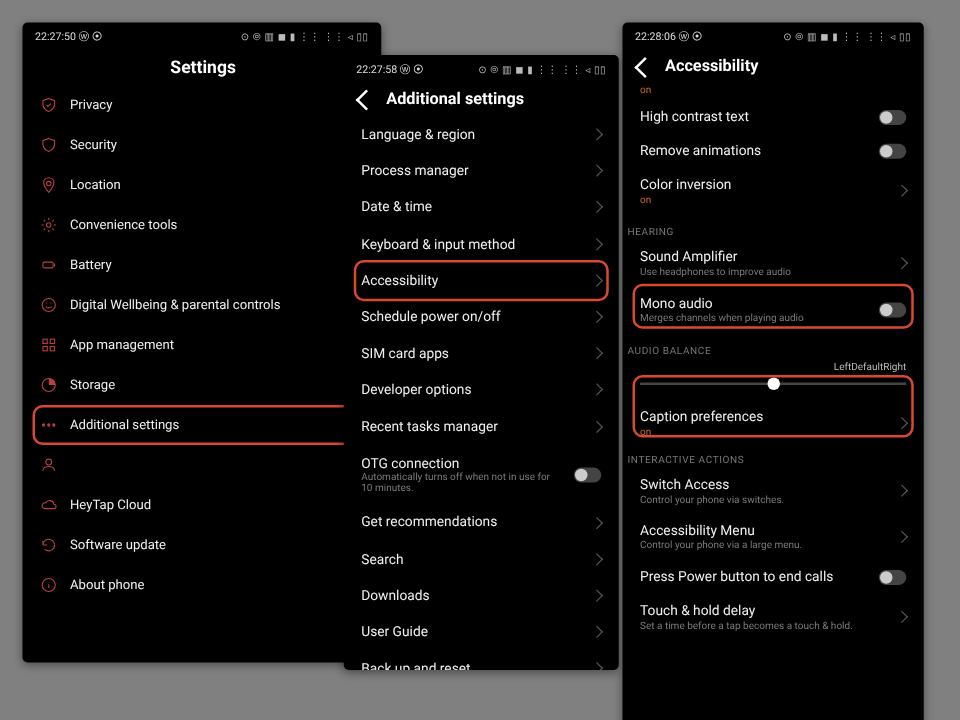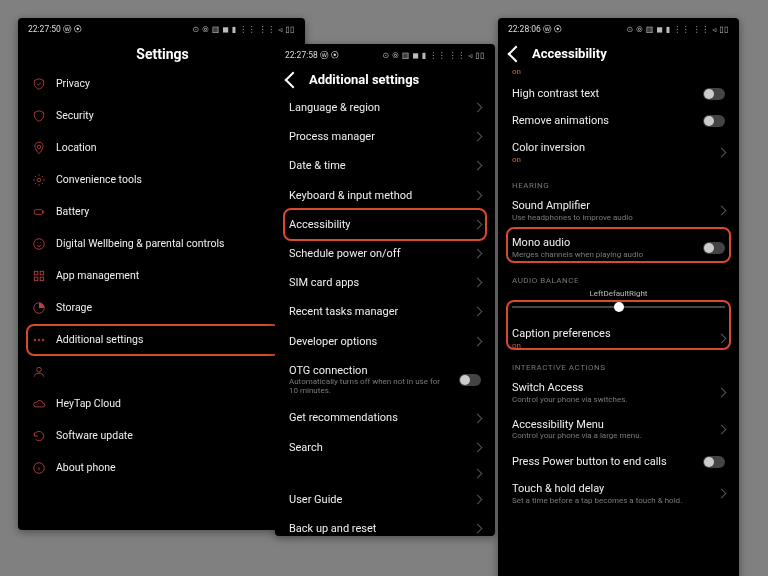--- a/index.html
+++ b/index.html
@@ -26,24 +26,24 @@
 .p1 .label{font-size:10.5px}
 .sub{font-size:8px;color:#7a7a7a;margin-top:1px;line-height:1.1}
 .chev{width:6px;height:6px;border-right:1.5px solid #555;border-top:1.5px solid #555;transform:rotate(45deg);flex-shrink:0;margin-left:auto}
 .toggle{width:22px;height:12px;border-radius:6px;background:#444;position:relative;flex-shrink:0;margin-left:auto}
 .toggle::after{content:"";position:absolute;width:10px;height:10px;border-radius:50%;background:#ccc;top:1px;left:1px}
 .hl{position:absolute;border:2px solid #d94830;border-radius:8px;pointer-events:none}
 .p1 .hl{left:8px;right:8px;top:0;bottom:0}
 .p2 .hl{left:8px;right:8px;top:-2px;bottom:-2px}
 .p3 .hl1{left:8px;right:8px;top:-2px;height:32px}
 .p3 .hl2{left:8px;right:8px;top:30px;height:46px}
-.sect{font-size:8px;color:#777;letter-spacing:.5px;padding:6px 14px 2px;text-transform:uppercase}
+.sect{font-size:8px;color:#777;letter-spacing:.5px;padding:6px 4px 2px;text-transform:uppercase}
 .on{font-size:8px;color:#c96a3a;padding:0 14px 4px}
 .balance{padding:2px 14px 6px}
-.blabels{display:flex;justify-content:center;font-size:8px;color:#bbb}
+.blabels{display:flex;justify-content:flex-end;font-size:8px;color:#bbb}
 .slider{position:relative;height:14px;margin-top:2px}
 .track{position:absolute;left:0;right:0;top:6px;height:2px;background:#444}
 .thumb{position:absolute;left:50%;top:2px;width:10px;height:10px;border-radius:50%;background:#fff;transform:translateX(-50%)}
 .col{display:flex;flex-direction:column;flex:1;min-width:0}
 .rowwrap{position:relative}
 </style>
 </head>
 <body>
 
 <div class="stage">
@@ -303,29 +303,29 @@
           <div class="row">
             <div class="col">
               <span class="label">SIM card apps</span>
             </div>
             <span class="chev"></span>
           </div>
         </div>
         <div class="rowwrap">
           <div class="row">
             <div class="col">
+              <span class="label">Developer options</span>
+            </div>
+            <span class="chev"></span>
+          </div>
+        </div>
+        <div class="rowwrap">
+          <div class="row">
+            <div class="col">
               <span class="label">Recent tasks manager</span>
-            </div>
-            <span class="chev"></span>
-          </div>
-        </div>
-        <div class="rowwrap">
-          <div class="row">
-            <div class="col">
-              <span class="label">Developer options</span>
             </div>
             <span class="chev"></span>
           </div>
         </div>
         <div class="rowwrap">
           <div class="row">
             <div class="col">
               <span class="label">OTG connection</span>
               <span class="sub">Automatically turns off when not in use for 10 minutes.</span>
             </div>
@@ -343,20 +343,23 @@
         <div class="rowwrap">
           <div class="row">
             <div class="col">
               <span class="label">Search</span>
             </div>
             <span class="chev"></span>
           </div>
         </div>
         <div class="rowwrap">
           <div class="row">
+            <div class="col">
+              <span class="label">Downloads</span>
+            </div>
             <span class="chev"></span>
           </div>
         </div>
         <div class="rowwrap">
           <div class="row">
             <div class="col">
               <span class="label">User Guide</span>
             </div>
             <span class="chev"></span>
           </div>

